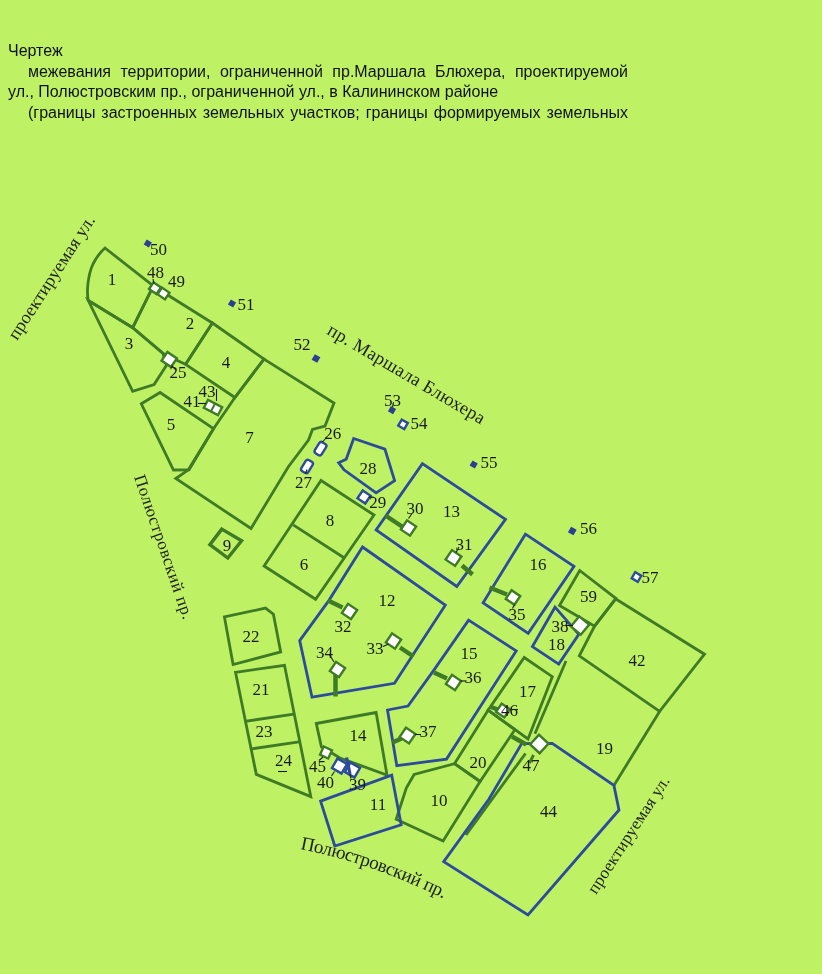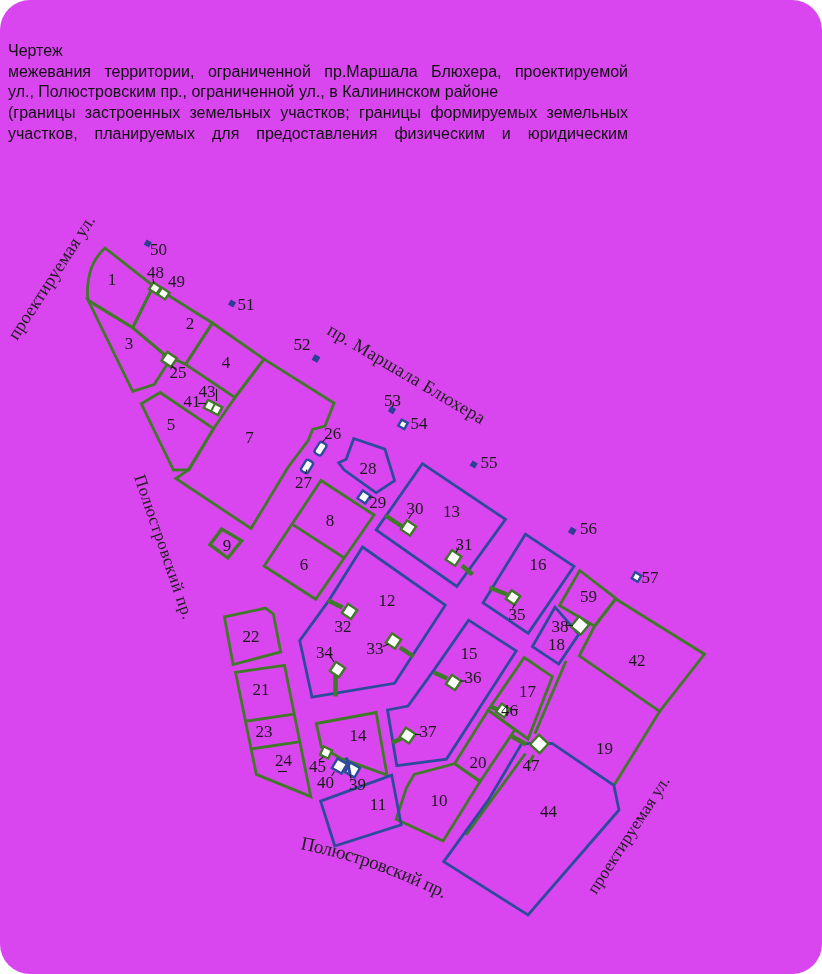--- a/index.html
+++ b/index.html
@@ -1,37 +1,36 @@
 <!DOCTYPE html>
 <html><head>
 <meta charset="utf-8">
 <style>
 html,body{margin:0;padding:0;background:#fff;}
-#page{position:relative;width:822px;height:974px;background:#d946ef;overflow:hidden;border-radius:30px;}
+#page{position:relative;width:822px;height:974px;background:#bef264;overflow:hidden;}
 #hdr{position:absolute;left:8px;top:41px;width:620px;font-family:"Liberation Sans",sans-serif;font-size:16px;line-height:20.7px;color:#111;}
-.j{text-align:justify;text-align-last:justify;}
+.j{text-align:justify;text-align-last:justify;margin-left:20px;}
 svg{position:absolute;left:0;top:0;}
 .gl{fill:none;stroke:#3f7a27;stroke-width:2.8;stroke-linejoin:miter;}
 .bl{fill:none;stroke:#2d4b9d;stroke-width:2.8;stroke-linejoin:miter;}
 .gm{fill:#fff;stroke:#3f7a27;stroke-width:2.4;}
 .bm{fill:#fff;stroke:#2d4b9d;stroke-width:2.4;}
 .gb{stroke:#3f7a27;stroke-width:4.5;fill:none;}
 .num{font-family:"Liberation Serif",serif;font-size:17px;fill:#1a1a1a;text-anchor:middle;}
 .st{font-family:"Liberation Serif",serif;fill:#1f1f1f;}
 .dot{fill:#2d3f94;stroke:none;}
 </style>
 </head>
 <body>
 <div id="page">
 <div id="hdr">
 <div>Чертеж</div>
 <div class="j">межевания территории, ограниченной пр.Маршала Блюхера, проектируемой</div>
 <div>ул., Полюстровским пр., ограниченной ул., в Калининском районе</div>
 <div class="j">(границы застроенных земельных участков; границы формируемых земельных</div>
-<div class="j">участков, планируемых для предоставления физическим и юридическим</div>
 </div>
 <svg width="822" height="974" viewBox="0 0 822 974">
 
 <defs>
 <path id="arc1" d="M300,849 Q376,864 450,902"></path>
 </defs>
 <g class="st">
 <text transform="translate(17,341) rotate(-57)" font-size="18" letter-spacing="0.2">проектируемая ул.</text>
 <text transform="translate(326,333.5) rotate(30.5)" font-size="18.5" letter-spacing="0.3">пр. Маршала Блюхера</text>
 <text transform="translate(134,477) rotate(71)" font-size="17" letter-spacing="0.6">Полюстровский пр.</text>

